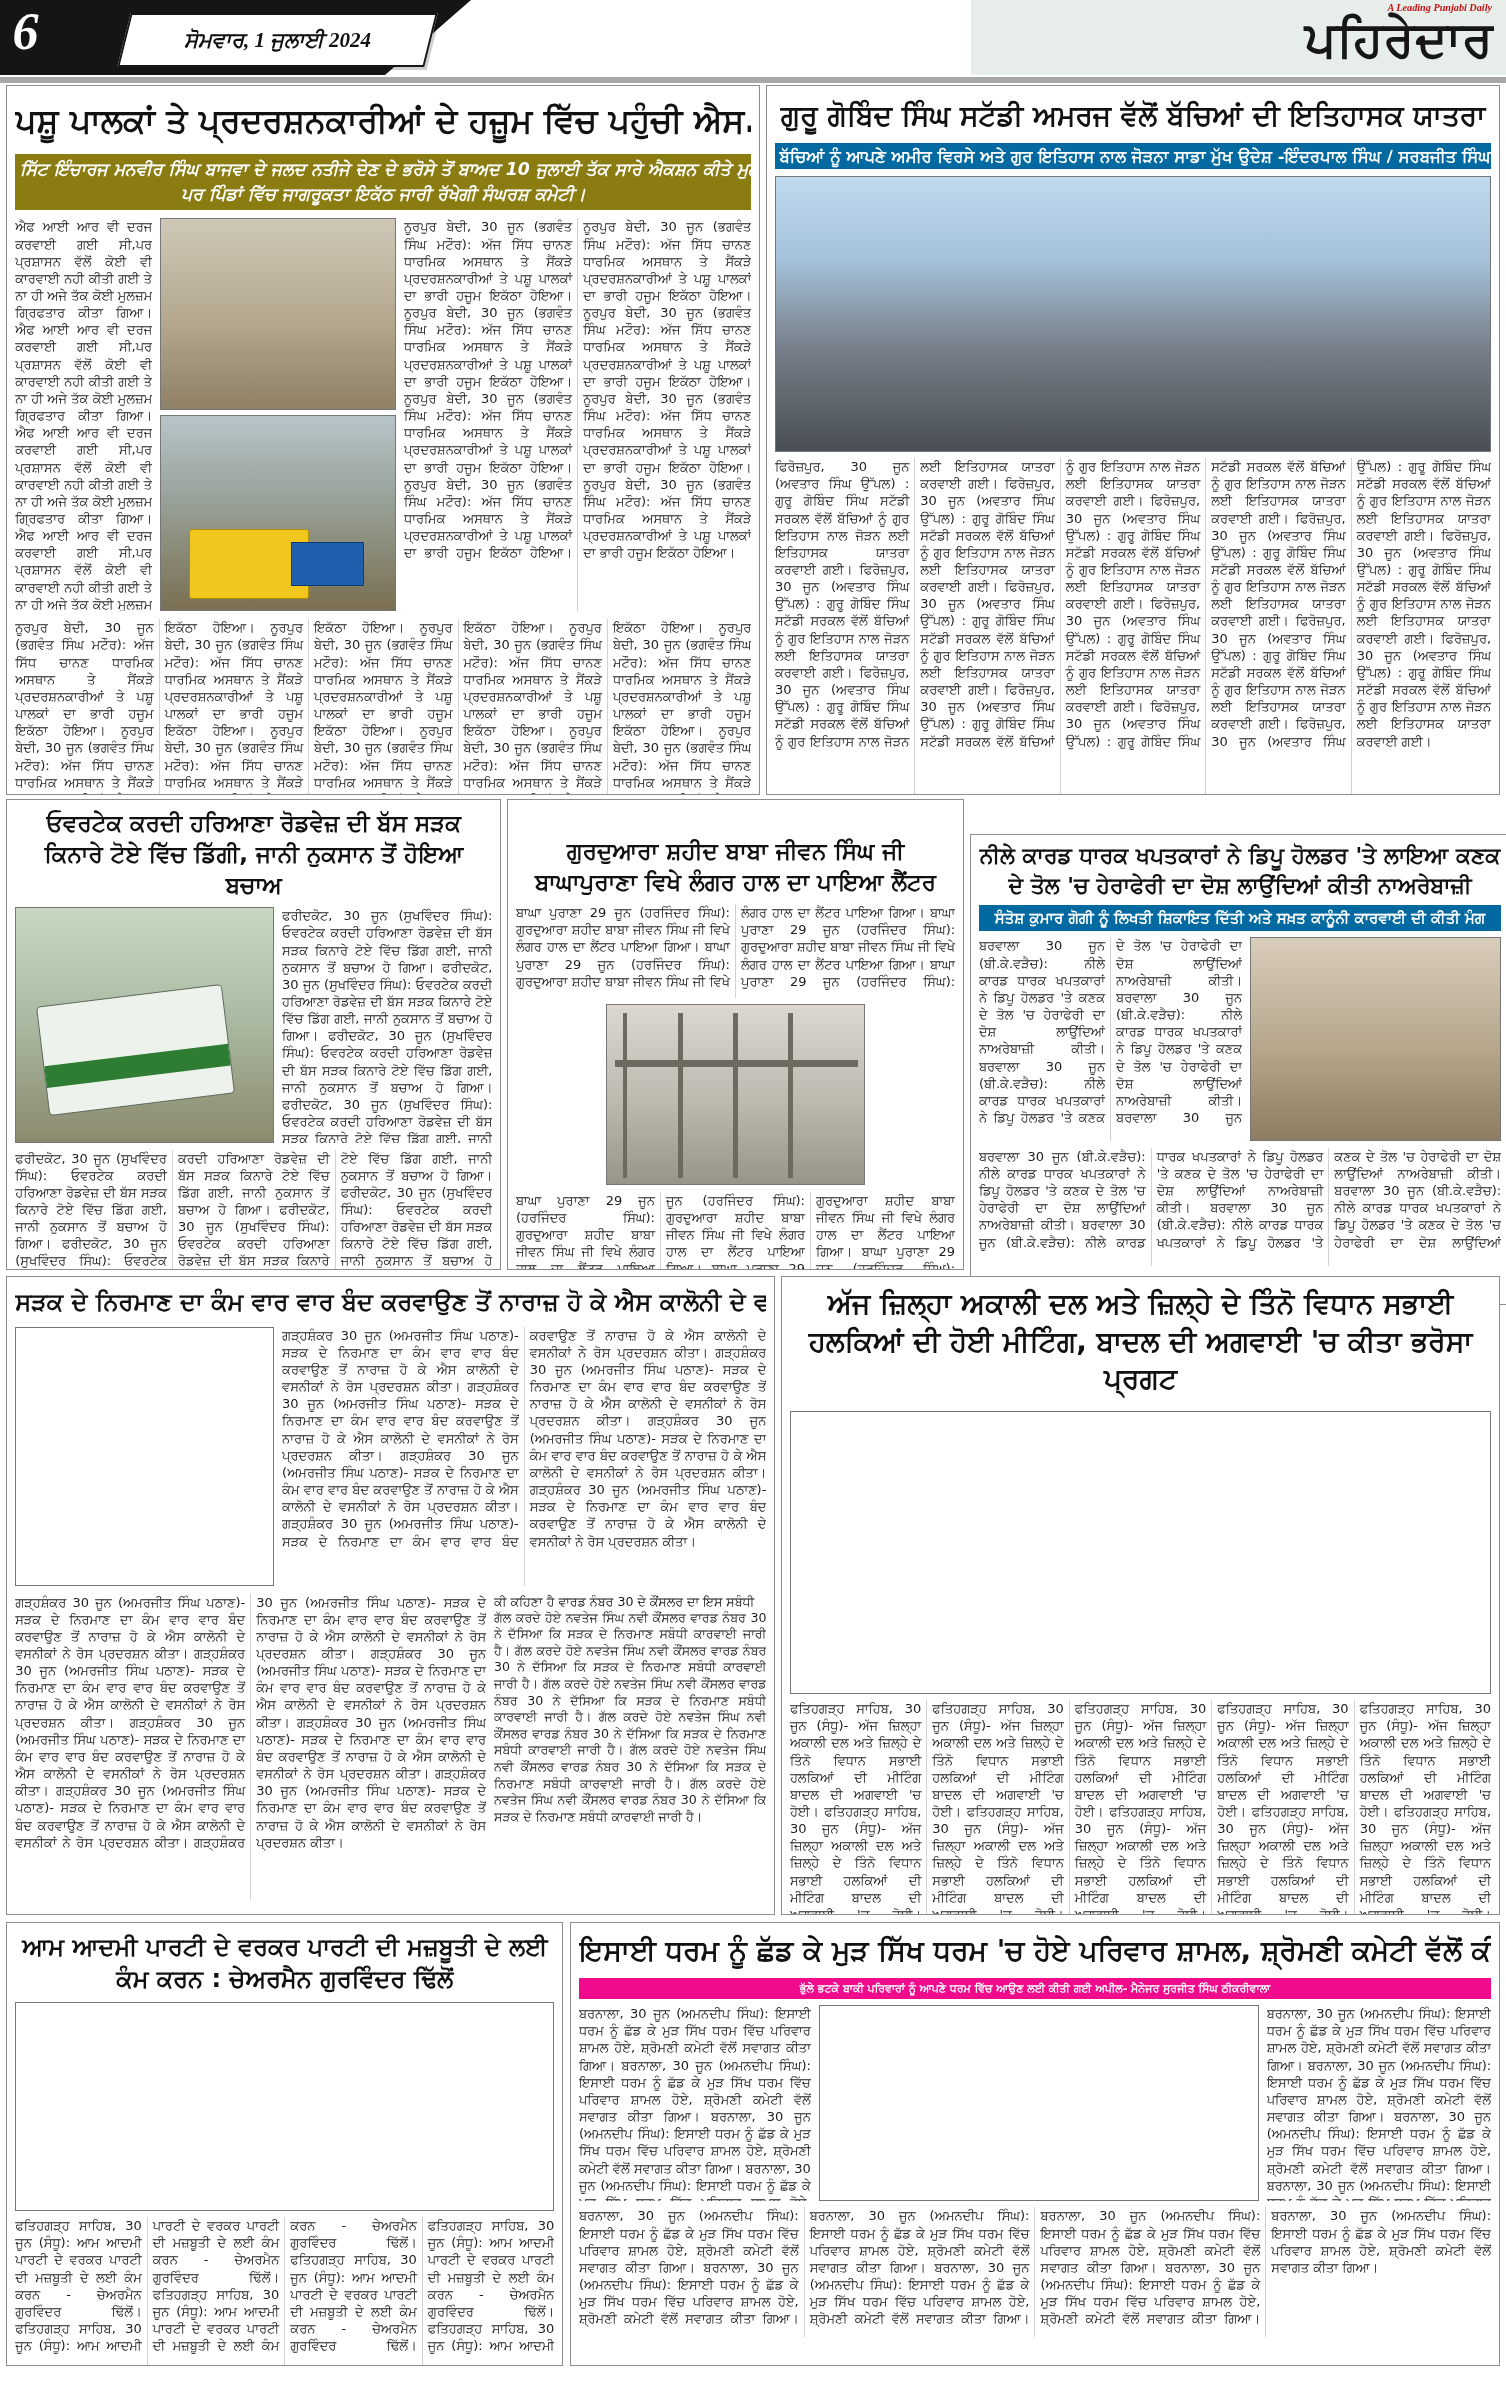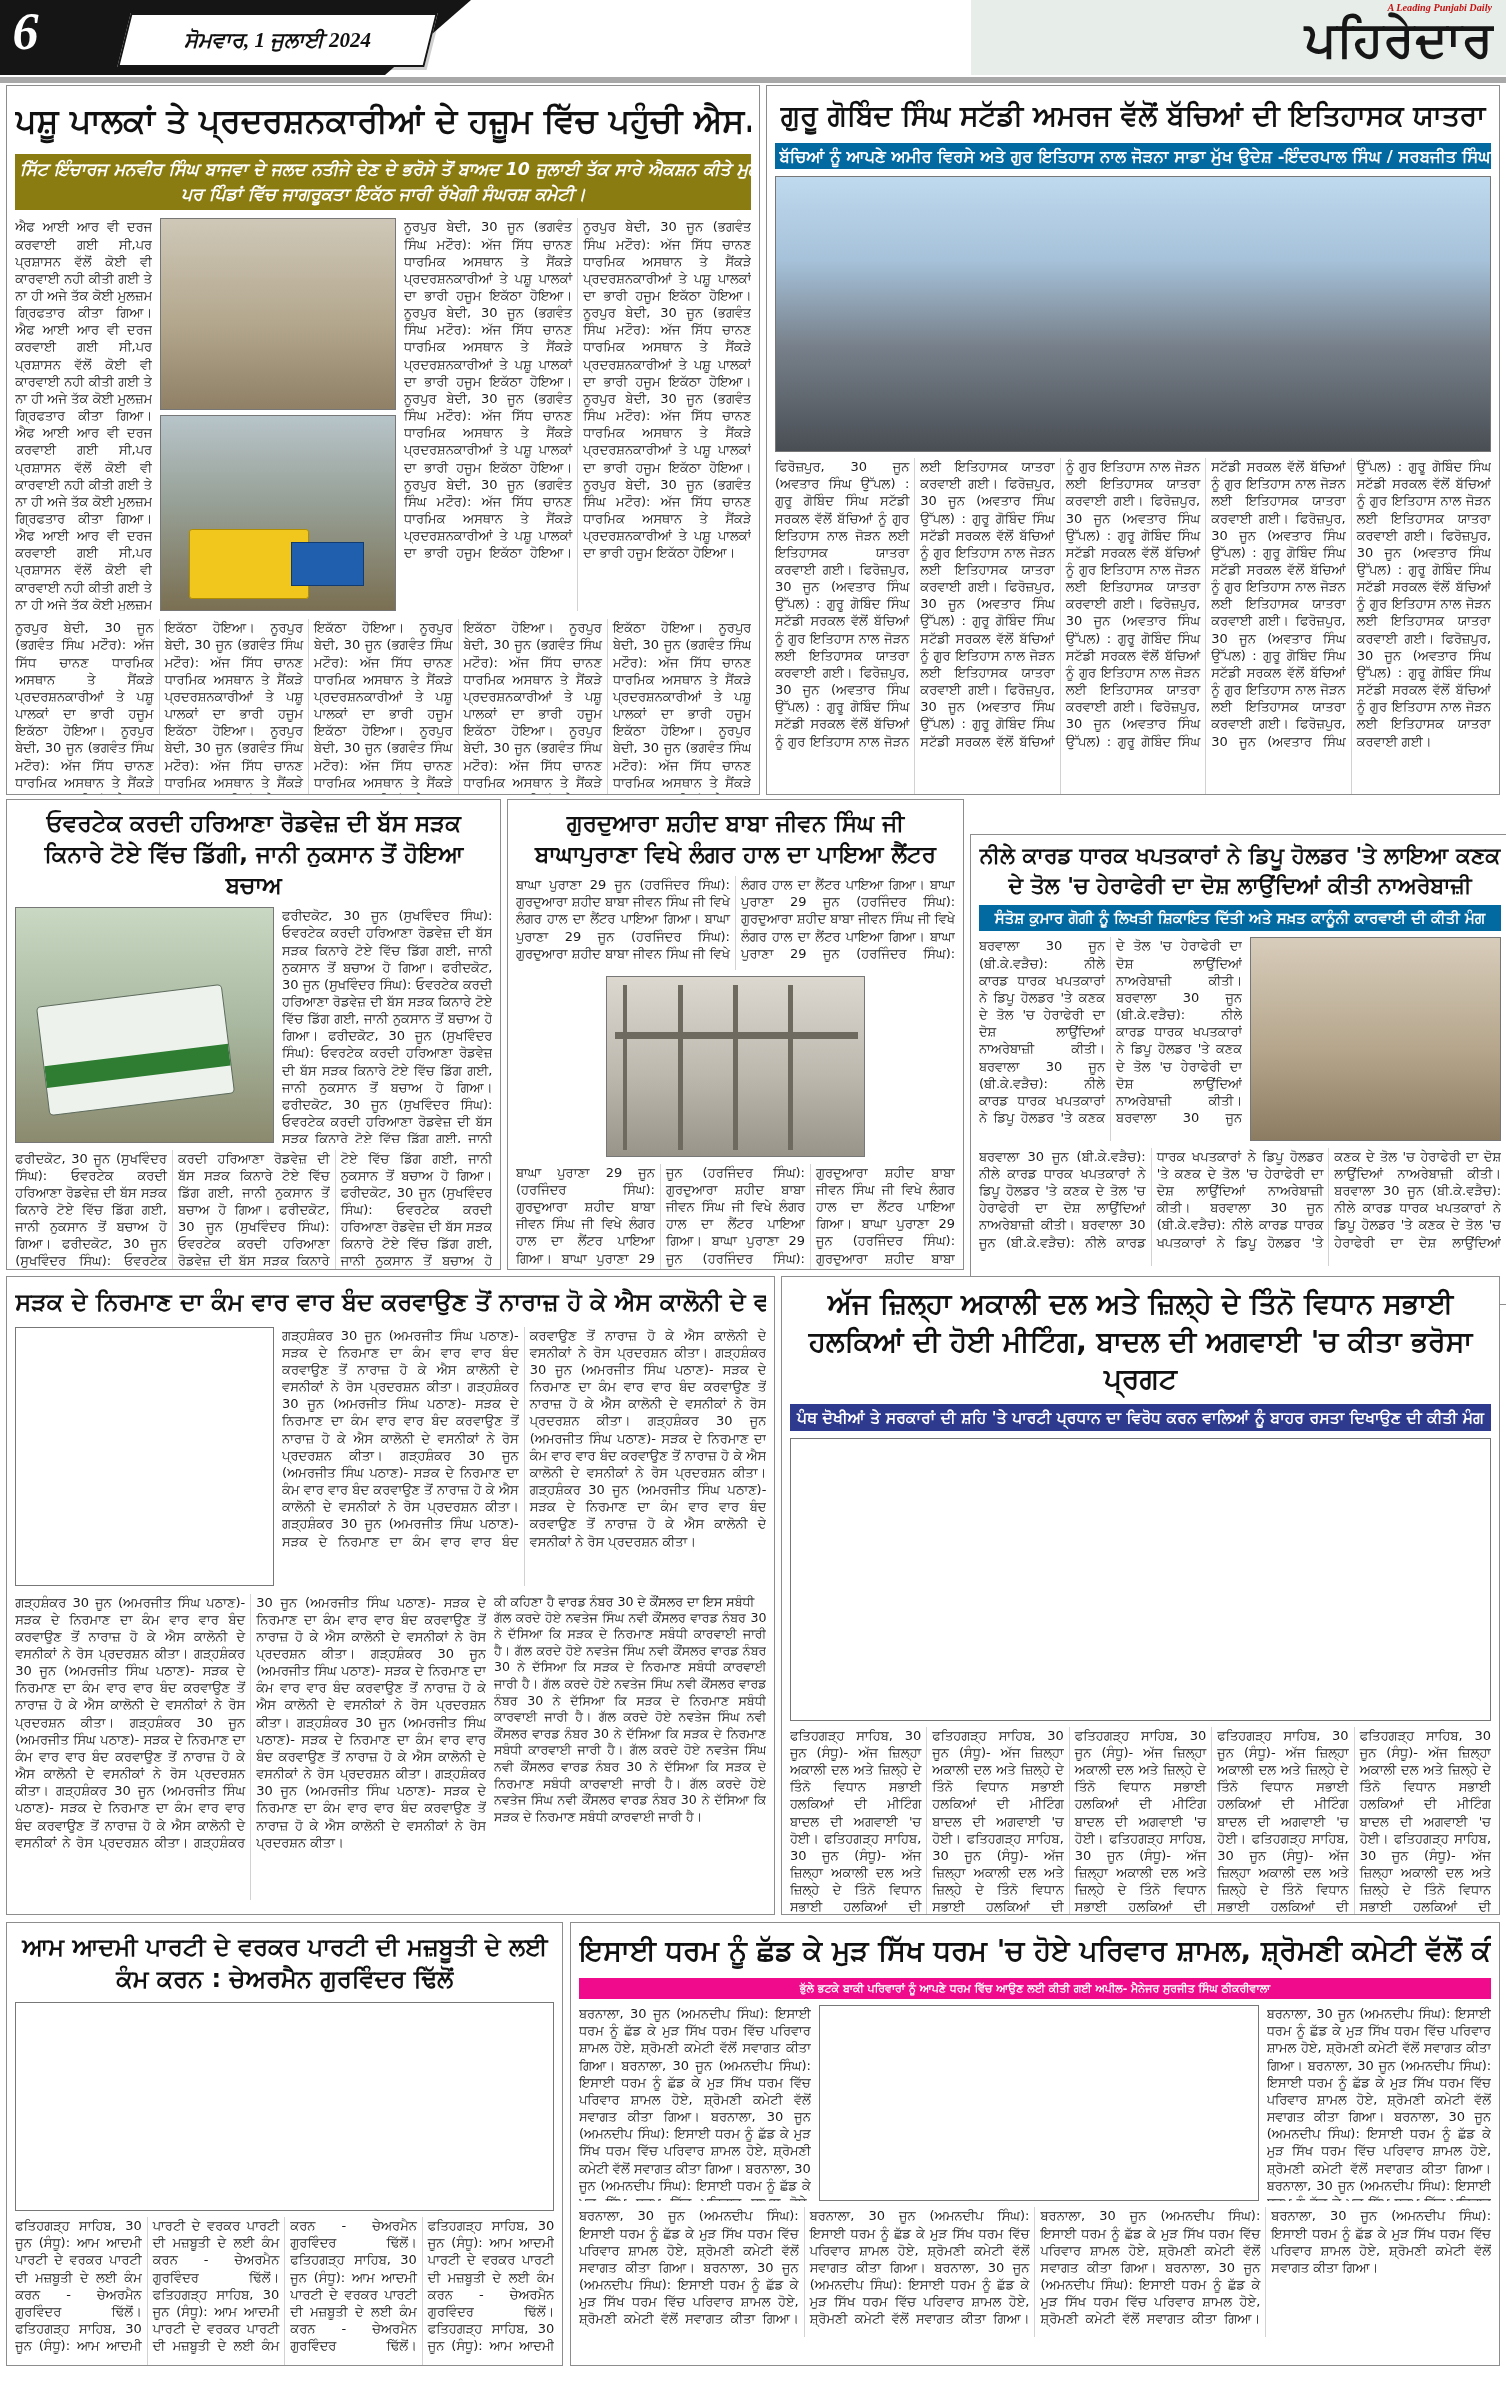--- a/index.html
+++ b/index.html
@@ -113,21 +113,21 @@
         <div class="busbody">
             <div class="busstripe"></div>
           </div>
       </div>
       <div class="body-t" style="flex:1;height:236px;">ਫਰੀਦਕੋਟ, 30 ਜੂਨ (ਸੁਖਵਿੰਦਰ ਸਿੰਘ): ਓਵਰਟੇਕ ਕਰਦੀ ਹਰਿਆਣਾ ਰੋਡਵੇਜ਼ ਦੀ ਬੱਸ ਸੜਕ ਕਿਨਾਰੇ ਟੋਏ ਵਿੱਚ ਡਿੱਗ ਗਈ, ਜਾਨੀ ਨੁਕਸਾਨ ਤੋਂ ਬਚਾਅ ਹੋ ਗਿਆ। ਫਰੀਦਕੋਟ, 30 ਜੂਨ (ਸੁਖਵਿੰਦਰ ਸਿੰਘ): ਓਵਰਟੇਕ ਕਰਦੀ ਹਰਿਆਣਾ ਰੋਡਵੇਜ਼ ਦੀ ਬੱਸ ਸੜਕ ਕਿਨਾਰੇ ਟੋਏ ਵਿੱਚ ਡਿੱਗ ਗਈ, ਜਾਨੀ ਨੁਕਸਾਨ ਤੋਂ ਬਚਾਅ ਹੋ ਗਿਆ। ਫਰੀਦਕੋਟ, 30 ਜੂਨ (ਸੁਖਵਿੰਦਰ ਸਿੰਘ): ਓਵਰਟੇਕ ਕਰਦੀ ਹਰਿਆਣਾ ਰੋਡਵੇਜ਼ ਦੀ ਬੱਸ ਸੜਕ ਕਿਨਾਰੇ ਟੋਏ ਵਿੱਚ ਡਿੱਗ ਗਈ, ਜਾਨੀ ਨੁਕਸਾਨ ਤੋਂ ਬਚਾਅ ਹੋ ਗਿਆ। ਫਰੀਦਕੋਟ, 30 ਜੂਨ (ਸੁਖਵਿੰਦਰ ਸਿੰਘ): ਓਵਰਟੇਕ ਕਰਦੀ ਹਰਿਆਣਾ ਰੋਡਵੇਜ਼ ਦੀ ਬੱਸ ਸੜਕ ਕਿਨਾਰੇ ਟੋਏ ਵਿੱਚ ਡਿੱਗ ਗਈ, ਜਾਨੀ ਨੁਕਸਾਨ ਤੋਂ ਬਚਾਅ ਹੋ ਗਿਆ। ਫਰੀਦਕੋਟ, 30 ਜੂਨ (ਸੁਖਵਿੰਦਰ ਸਿੰਘ): ਓਵਰਟੇਕ ਕਰਦੀ ਹਰਿਆਣਾ ਰੋਡਵੇਜ਼ ਦੀ ਬੱਸ ਸੜਕ ਕਿਨਾਰੇ ਟੋਏ ਵਿੱਚ ਡਿੱਗ ਗਈ, ਜਾਨੀ ਨੁਕਸਾਨ ਤੋਂ ਬਚਾਅ ਹੋ ਗਿਆ।</div>
     </div>
     <div class="body-t cols3" style="margin-top:6.3px;height:133px;">ਫਰੀਦਕੋਟ, 30 ਜੂਨ (ਸੁਖਵਿੰਦਰ ਸਿੰਘ): ਓਵਰਟੇਕ ਕਰਦੀ ਹਰਿਆਣਾ ਰੋਡਵੇਜ਼ ਦੀ ਬੱਸ ਸੜਕ ਕਿਨਾਰੇ ਟੋਏ ਵਿੱਚ ਡਿੱਗ ਗਈ, ਜਾਨੀ ਨੁਕਸਾਨ ਤੋਂ ਬਚਾਅ ਹੋ ਗਿਆ। ਫਰੀਦਕੋਟ, 30 ਜੂਨ (ਸੁਖਵਿੰਦਰ ਸਿੰਘ): ਓਵਰਟੇਕ ਕਰਦੀ ਹਰਿਆਣਾ ਰੋਡਵੇਜ਼ ਦੀ ਬੱਸ ਸੜਕ ਕਿਨਾਰੇ ਟੋਏ ਵਿੱਚ ਡਿੱਗ ਗਈ, ਜਾਨੀ ਨੁਕਸਾਨ ਤੋਂ ਬਚਾਅ ਹੋ ਗਿਆ। ਫਰੀਦਕੋਟ, 30 ਜੂਨ (ਸੁਖਵਿੰਦਰ ਸਿੰਘ): ਓਵਰਟੇਕ ਕਰਦੀ ਹਰਿਆਣਾ ਰੋਡਵੇਜ਼ ਦੀ ਬੱਸ ਸੜਕ ਕਿਨਾਰੇ ਟੋਏ ਵਿੱਚ ਡਿੱਗ ਗਈ, ਜਾਨੀ ਨੁਕਸਾਨ ਤੋਂ ਬਚਾਅ ਹੋ ਗਿਆ। ਫਰੀਦਕੋਟ, 30 ਜੂਨ (ਸੁਖਵਿੰਦਰ ਸਿੰਘ): ਓਵਰਟੇਕ ਕਰਦੀ ਹਰਿਆਣਾ ਰੋਡਵੇਜ਼ ਦੀ ਬੱਸ ਸੜਕ ਕਿਨਾਰੇ ਟੋਏ ਵਿੱਚ ਡਿੱਗ ਗਈ, ਜਾਨੀ ਨੁਕਸਾਨ ਤੋਂ ਬਚਾਅ ਹੋ ਗਿਆ। ਫਰੀਦਕੋਟ, 30 ਜੂਨ (ਸੁਖਵਿੰਦਰ ਸਿੰਘ): ਓਵਰਟੇਕ ਕਰਦੀ ਹਰਿਆਣਾ ਰੋਡਵੇਜ਼ ਦੀ ਬੱਸ ਸੜਕ ਕਿਨਾਰੇ ਟੋਏ ਵਿੱਚ ਡਿੱਗ ਗਈ, ਜਾਨੀ ਨੁਕਸਾਨ ਤੋਂ ਬਚਾਅ ਹੋ ਗਿਆ।</div>
   </div>
 
   <div class="art" style="left:507px;top:799px;width:457px;height:471px;">
-    <div class="hl" style="font-size:23px;padding:3.1px 0 6.3px;">ਗੁਰਦੁਆਰਾ ਸ਼ਹੀਦ ਬਾਬਾ ਜੀਵਨ ਸਿੰਘ ਜੀ ਬਾਘਾਪੁਰਾਣਾ ਵਿਖੇ ਲੰਗਰ ਹਾਲ ਦਾ ਪਾਇਆ ਲੈਂਟਰ</div>
+    <div class="hl" style="font-size:23px;padding:3.1px 0 6.3px;margin-top:28px;">ਗੁਰਦੁਆਰਾ ਸ਼ਹੀਦ ਬਾਬਾ ਜੀਵਨ ਸਿੰਘ ਜੀ ਬਾਘਾਪੁਰਾਣਾ ਵਿਖੇ ਲੰਗਰ ਹਾਲ ਦਾ ਪਾਇਆ ਲੈਂਟਰ</div>
     <div class="body-t cols2" style="height:94px;">ਬਾਘਾ ਪੁਰਾਣਾ 29 ਜੂਨ (ਹਰਜਿੰਦਰ ਸਿੰਘ): ਗੁਰਦੁਆਰਾ ਸ਼ਹੀਦ ਬਾਬਾ ਜੀਵਨ ਸਿੰਘ ਜੀ ਵਿਖੇ ਲੰਗਰ ਹਾਲ ਦਾ ਲੈਂਟਰ ਪਾਇਆ ਗਿਆ। ਬਾਘਾ ਪੁਰਾਣਾ 29 ਜੂਨ (ਹਰਜਿੰਦਰ ਸਿੰਘ): ਗੁਰਦੁਆਰਾ ਸ਼ਹੀਦ ਬਾਬਾ ਜੀਵਨ ਸਿੰਘ ਜੀ ਵਿਖੇ ਲੰਗਰ ਹਾਲ ਦਾ ਲੈਂਟਰ ਪਾਇਆ ਗਿਆ। ਬਾਘਾ ਪੁਰਾਣਾ 29 ਜੂਨ (ਹਰਜਿੰਦਰ ਸਿੰਘ): ਗੁਰਦੁਆਰਾ ਸ਼ਹੀਦ ਬਾਬਾ ਜੀਵਨ ਸਿੰਘ ਜੀ ਵਿਖੇ ਲੰਗਰ ਹਾਲ ਦਾ ਲੈਂਟਰ ਪਾਇਆ ਗਿਆ। ਬਾਘਾ ਪੁਰਾਣਾ 29 ਜੂਨ (ਹਰਜਿੰਦਰ ਸਿੰਘ): ਗੁਰਦੁਆਰਾ ਸ਼ਹੀਦ ਬਾਬਾ ਜੀਵਨ ਸਿੰਘ ਜੀ ਵਿਖੇ ਲੰਗਰ ਹਾਲ ਦਾ ਲੈਂਟਰ ਪਾਇਆ ਗਿਆ।</div>
     <div class="photo ph-construction" style="width:259px;height:181px;margin:6.3px auto;">
       <div class="beam" style="left:15.7px;top:7.9px;width:4.7px;height:165px;"></div>
       <div class="beam" style="left:71px;top:7.9px;width:4.7px;height:165px;"></div>
       <div class="beam" style="left:126px;top:7.9px;width:4.7px;height:165px;"></div>
       <div class="beam" style="left:181px;top:7.9px;width:4.7px;height:165px;"></div>
       <div class="beam" style="left:7.9px;top:55px;width:243px;height:6.3px;"></div>
     </div>
     <div class="body-t cols3" style="height:118px;">ਬਾਘਾ ਪੁਰਾਣਾ 29 ਜੂਨ (ਹਰਜਿੰਦਰ ਸਿੰਘ): ਗੁਰਦੁਆਰਾ ਸ਼ਹੀਦ ਬਾਬਾ ਜੀਵਨ ਸਿੰਘ ਜੀ ਵਿਖੇ ਲੰਗਰ ਹਾਲ ਦਾ ਲੈਂਟਰ ਪਾਇਆ ਗਿਆ। ਬਾਘਾ ਪੁਰਾਣਾ 29 ਜੂਨ (ਹਰਜਿੰਦਰ ਸਿੰਘ): ਗੁਰਦੁਆਰਾ ਸ਼ਹੀਦ ਬਾਬਾ ਜੀਵਨ ਸਿੰਘ ਜੀ ਵਿਖੇ ਲੰਗਰ ਹਾਲ ਦਾ ਲੈਂਟਰ ਪਾਇਆ ਗਿਆ। ਬਾਘਾ ਪੁਰਾਣਾ 29 ਜੂਨ (ਹਰਜਿੰਦਰ ਸਿੰਘ): ਗੁਰਦੁਆਰਾ ਸ਼ਹੀਦ ਬਾਬਾ ਜੀਵਨ ਸਿੰਘ ਜੀ ਵਿਖੇ ਲੰਗਰ ਹਾਲ ਦਾ ਲੈਂਟਰ ਪਾਇਆ ਗਿਆ। ਬਾਘਾ ਪੁਰਾਣਾ 29 ਜੂਨ (ਹਰਜਿੰਦਰ ਸਿੰਘ): ਗੁਰਦੁਆਰਾ ਸ਼ਹੀਦ ਬਾਬਾ ਜੀਵਨ ਸਿੰਘ ਜੀ ਵਿਖੇ ਲੰਗਰ ਹਾਲ ਦਾ ਲੈਂਟਰ ਪਾਇਆ ਗਿਆ। ਬਾਘਾ ਪੁਰਾਣਾ 29 ਜੂਨ (ਹਰਜਿੰਦਰ ਸਿੰਘ): ਗੁਰਦੁਆਰਾ ਸ਼ਹੀਦ ਬਾਬਾ ਜੀਵਨ ਸਿੰਘ ਜੀ ਵਿਖੇ ਲੰਗਰ ਹਾਲ ਦਾ ਲੈਂਟਰ ਪਾਇਆ ਗਿਆ।</div>
   </div>
@@ -152,21 +152,20 @@
       <div class="body-t cols2" style="width:471px;height:306px;">ਗੜ੍ਹਸ਼ੰਕਰ 30 ਜੂਨ (ਅਮਰਜੀਤ ਸਿੰਘ ਪਠਾਣ)- ਸੜਕ ਦੇ ਨਿਰਮਾਣ ਦਾ ਕੰਮ ਵਾਰ ਵਾਰ ਬੰਦ ਕਰਵਾਉਣ ਤੋਂ ਨਾਰਾਜ਼ ਹੋ ਕੇ ਐਸ ਕਾਲੋਨੀ ਦੇ ਵਸਨੀਕਾਂ ਨੇ ਰੋਸ ਪ੍ਰਦਰਸ਼ਨ ਕੀਤਾ। ਗੜ੍ਹਸ਼ੰਕਰ 30 ਜੂਨ (ਅਮਰਜੀਤ ਸਿੰਘ ਪਠਾਣ)- ਸੜਕ ਦੇ ਨਿਰਮਾਣ ਦਾ ਕੰਮ ਵਾਰ ਵਾਰ ਬੰਦ ਕਰਵਾਉਣ ਤੋਂ ਨਾਰਾਜ਼ ਹੋ ਕੇ ਐਸ ਕਾਲੋਨੀ ਦੇ ਵਸਨੀਕਾਂ ਨੇ ਰੋਸ ਪ੍ਰਦਰਸ਼ਨ ਕੀਤਾ। ਗੜ੍ਹਸ਼ੰਕਰ 30 ਜੂਨ (ਅਮਰਜੀਤ ਸਿੰਘ ਪਠਾਣ)- ਸੜਕ ਦੇ ਨਿਰਮਾਣ ਦਾ ਕੰਮ ਵਾਰ ਵਾਰ ਬੰਦ ਕਰਵਾਉਣ ਤੋਂ ਨਾਰਾਜ਼ ਹੋ ਕੇ ਐਸ ਕਾਲੋਨੀ ਦੇ ਵਸਨੀਕਾਂ ਨੇ ਰੋਸ ਪ੍ਰਦਰਸ਼ਨ ਕੀਤਾ। ਗੜ੍ਹਸ਼ੰਕਰ 30 ਜੂਨ (ਅਮਰਜੀਤ ਸਿੰਘ ਪਠਾਣ)- ਸੜਕ ਦੇ ਨਿਰਮਾਣ ਦਾ ਕੰਮ ਵਾਰ ਵਾਰ ਬੰਦ ਕਰਵਾਉਣ ਤੋਂ ਨਾਰਾਜ਼ ਹੋ ਕੇ ਐਸ ਕਾਲੋਨੀ ਦੇ ਵਸਨੀਕਾਂ ਨੇ ਰੋਸ ਪ੍ਰਦਰਸ਼ਨ ਕੀਤਾ। ਗੜ੍ਹਸ਼ੰਕਰ 30 ਜੂਨ (ਅਮਰਜੀਤ ਸਿੰਘ ਪਠਾਣ)- ਸੜਕ ਦੇ ਨਿਰਮਾਣ ਦਾ ਕੰਮ ਵਾਰ ਵਾਰ ਬੰਦ ਕਰਵਾਉਣ ਤੋਂ ਨਾਰਾਜ਼ ਹੋ ਕੇ ਐਸ ਕਾਲੋਨੀ ਦੇ ਵਸਨੀਕਾਂ ਨੇ ਰੋਸ ਪ੍ਰਦਰਸ਼ਨ ਕੀਤਾ। ਗੜ੍ਹਸ਼ੰਕਰ 30 ਜੂਨ (ਅਮਰਜੀਤ ਸਿੰਘ ਪਠਾਣ)- ਸੜਕ ਦੇ ਨਿਰਮਾਣ ਦਾ ਕੰਮ ਵਾਰ ਵਾਰ ਬੰਦ ਕਰਵਾਉਣ ਤੋਂ ਨਾਰਾਜ਼ ਹੋ ਕੇ ਐਸ ਕਾਲੋਨੀ ਦੇ ਵਸਨੀਕਾਂ ਨੇ ਰੋਸ ਪ੍ਰਦਰਸ਼ਨ ਕੀਤਾ। ਗੜ੍ਹਸ਼ੰਕਰ 30 ਜੂਨ (ਅਮਰਜੀਤ ਸਿੰਘ ਪਠਾਣ)- ਸੜਕ ਦੇ ਨਿਰਮਾਣ ਦਾ ਕੰਮ ਵਾਰ ਵਾਰ ਬੰਦ ਕਰਵਾਉਣ ਤੋਂ ਨਾਰਾਜ਼ ਹੋ ਕੇ ਐਸ ਕਾਲੋਨੀ ਦੇ ਵਸਨੀਕਾਂ ਨੇ ਰੋਸ ਪ੍ਰਦਰਸ਼ਨ ਕੀਤਾ। ਗੜ੍ਹਸ਼ੰਕਰ 30 ਜੂਨ (ਅਮਰਜੀਤ ਸਿੰਘ ਪਠਾਣ)- ਸੜਕ ਦੇ ਨਿਰਮਾਣ ਦਾ ਕੰਮ ਵਾਰ ਵਾਰ ਬੰਦ ਕਰਵਾਉਣ ਤੋਂ ਨਾਰਾਜ਼ ਹੋ ਕੇ ਐਸ ਕਾਲੋਨੀ ਦੇ ਵਸਨੀਕਾਂ ਨੇ ਰੋਸ ਪ੍ਰਦਰਸ਼ਨ ਕੀਤਾ।</div>
       <div class="qbox" style="flex:1;height:306px;">
         <div class="qt">ਕੀ ਕਹਿਣਾ ਹੈ ਵਾਰਡ ਨੰਬਰ 30 ਦੇ ਕੌਂਸਲਰ ਦਾ ਇਸ ਸਬੰਧੀ</div>
         <div class="body-t" style="font-size:12.6px;height:228px;">ਗੱਲ ਕਰਦੇ ਹੋਏ ਨਵਤੇਜ ਸਿੰਘ ਨਵੀ ਕੌਂਸਲਰ ਵਾਰਡ ਨੰਬਰ 30 ਨੇ ਦੱਸਿਆ ਕਿ ਸੜਕ ਦੇ ਨਿਰਮਾਣ ਸਬੰਧੀ ਕਾਰਵਾਈ ਜਾਰੀ ਹੈ। ਗੱਲ ਕਰਦੇ ਹੋਏ ਨਵਤੇਜ ਸਿੰਘ ਨਵੀ ਕੌਂਸਲਰ ਵਾਰਡ ਨੰਬਰ 30 ਨੇ ਦੱਸਿਆ ਕਿ ਸੜਕ ਦੇ ਨਿਰਮਾਣ ਸਬੰਧੀ ਕਾਰਵਾਈ ਜਾਰੀ ਹੈ। ਗੱਲ ਕਰਦੇ ਹੋਏ ਨਵਤੇਜ ਸਿੰਘ ਨਵੀ ਕੌਂਸਲਰ ਵਾਰਡ ਨੰਬਰ 30 ਨੇ ਦੱਸਿਆ ਕਿ ਸੜਕ ਦੇ ਨਿਰਮਾਣ ਸਬੰਧੀ ਕਾਰਵਾਈ ਜਾਰੀ ਹੈ। ਗੱਲ ਕਰਦੇ ਹੋਏ ਨਵਤੇਜ ਸਿੰਘ ਨਵੀ ਕੌਂਸਲਰ ਵਾਰਡ ਨੰਬਰ 30 ਨੇ ਦੱਸਿਆ ਕਿ ਸੜਕ ਦੇ ਨਿਰਮਾਣ ਸਬੰਧੀ ਕਾਰਵਾਈ ਜਾਰੀ ਹੈ। ਗੱਲ ਕਰਦੇ ਹੋਏ ਨਵਤੇਜ ਸਿੰਘ ਨਵੀ ਕੌਂਸਲਰ ਵਾਰਡ ਨੰਬਰ 30 ਨੇ ਦੱਸਿਆ ਕਿ ਸੜਕ ਦੇ ਨਿਰਮਾਣ ਸਬੰਧੀ ਕਾਰਵਾਈ ਜਾਰੀ ਹੈ। ਗੱਲ ਕਰਦੇ ਹੋਏ ਨਵਤੇਜ ਸਿੰਘ ਨਵੀ ਕੌਂਸਲਰ ਵਾਰਡ ਨੰਬਰ 30 ਨੇ ਦੱਸਿਆ ਕਿ ਸੜਕ ਦੇ ਨਿਰਮਾਣ ਸਬੰਧੀ ਕਾਰਵਾਈ ਜਾਰੀ ਹੈ।</div>
       </div>
     </div>
   </div>
 
   <div class="art" style="left:781px;top:1276px;width:719px;height:639px;">
     <div class="hl" style="font-size:28px;padding:3.1px 7.9px 6.3px;">ਅੱਜ ਜ਼ਿਲ੍ਹਾ ਅਕਾਲੀ ਦਲ ਅਤੇ ਜ਼ਿਲ੍ਹੇ ਦੇ ਤਿੰਨੋ ਵਿਧਾਨ ਸਭਾਈ ਹਲਕਿਆਂ ਦੀ ਹੋਈ ਮੀਟਿੰਗ, ਬਾਦਲ ਦੀ ਅਗਵਾਈ 'ਚ ਕੀਤਾ ਭਰੋਸਾ ਪ੍ਰਗਟ</div>
-    <div class="band blue" style="font-size:15.7px;">ਪੰਥ ਦੋਖੀਆਂ ਤੇ ਸਰਕਾਰਾਂ ਦੀ ਸ਼ਹਿ 'ਤੇ ਪਾਰਟੀ ਪ੍ਰਧਾਨ ਦਾ ਵਿਰੋਧ ਕਰਨ ਵਾਲਿਆਂ ਨੂੰ ਬਾਹਰ ਰਸਤਾ ਦਿਖਾਉਣ ਦੀ ਕੀਤੀ ਮੰਗ</div>
     <div class="photo ph-meeting" style="width:100%;height:283px;margin:6.3px 0;"></div>
     <div class="body-t cols5" style="height:228px;">ਫਤਿਹਗੜ੍ਹ ਸਾਹਿਬ, 30 ਜੂਨ (ਸੰਧੂ)- ਅੱਜ ਜ਼ਿਲ੍ਹਾ ਅਕਾਲੀ ਦਲ ਅਤੇ ਜ਼ਿਲ੍ਹੇ ਦੇ ਤਿੰਨੋ ਵਿਧਾਨ ਸਭਾਈ ਹਲਕਿਆਂ ਦੀ ਮੀਟਿੰਗ ਬਾਦਲ ਦੀ ਅਗਵਾਈ 'ਚ ਹੋਈ। ਫਤਿਹਗੜ੍ਹ ਸਾਹਿਬ, 30 ਜੂਨ (ਸੰਧੂ)- ਅੱਜ ਜ਼ਿਲ੍ਹਾ ਅਕਾਲੀ ਦਲ ਅਤੇ ਜ਼ਿਲ੍ਹੇ ਦੇ ਤਿੰਨੋ ਵਿਧਾਨ ਸਭਾਈ ਹਲਕਿਆਂ ਦੀ ਮੀਟਿੰਗ ਬਾਦਲ ਦੀ ਅਗਵਾਈ 'ਚ ਹੋਈ। ਫਤਿਹਗੜ੍ਹ ਸਾਹਿਬ, 30 ਜੂਨ (ਸੰਧੂ)- ਅੱਜ ਜ਼ਿਲ੍ਹਾ ਅਕਾਲੀ ਦਲ ਅਤੇ ਜ਼ਿਲ੍ਹੇ ਦੇ ਤਿੰਨੋ ਵਿਧਾਨ ਸਭਾਈ ਹਲਕਿਆਂ ਦੀ ਮੀਟਿੰਗ ਬਾਦਲ ਦੀ ਅਗਵਾਈ 'ਚ ਹੋਈ। ਫਤਿਹਗੜ੍ਹ ਸਾਹਿਬ, 30 ਜੂਨ (ਸੰਧੂ)- ਅੱਜ ਜ਼ਿਲ੍ਹਾ ਅਕਾਲੀ ਦਲ ਅਤੇ ਜ਼ਿਲ੍ਹੇ ਦੇ ਤਿੰਨੋ ਵਿਧਾਨ ਸਭਾਈ ਹਲਕਿਆਂ ਦੀ ਮੀਟਿੰਗ ਬਾਦਲ ਦੀ ਅਗਵਾਈ 'ਚ ਹੋਈ। ਫਤਿਹਗੜ੍ਹ ਸਾਹਿਬ, 30 ਜੂਨ (ਸੰਧੂ)- ਅੱਜ ਜ਼ਿਲ੍ਹਾ ਅਕਾਲੀ ਦਲ ਅਤੇ ਜ਼ਿਲ੍ਹੇ ਦੇ ਤਿੰਨੋ ਵਿਧਾਨ ਸਭਾਈ ਹਲਕਿਆਂ ਦੀ ਮੀਟਿੰਗ ਬਾਦਲ ਦੀ ਅਗਵਾਈ 'ਚ ਹੋਈ। ਫਤਿਹਗੜ੍ਹ ਸਾਹਿਬ, 30 ਜੂਨ (ਸੰਧੂ)- ਅੱਜ ਜ਼ਿਲ੍ਹਾ ਅਕਾਲੀ ਦਲ ਅਤੇ ਜ਼ਿਲ੍ਹੇ ਦੇ ਤਿੰਨੋ ਵਿਧਾਨ ਸਭਾਈ ਹਲਕਿਆਂ ਦੀ ਮੀਟਿੰਗ ਬਾਦਲ ਦੀ ਅਗਵਾਈ 'ਚ ਹੋਈ। ਫਤਿਹਗੜ੍ਹ ਸਾਹਿਬ, 30 ਜੂਨ (ਸੰਧੂ)- ਅੱਜ ਜ਼ਿਲ੍ਹਾ ਅਕਾਲੀ ਦਲ ਅਤੇ ਜ਼ਿਲ੍ਹੇ ਦੇ ਤਿੰਨੋ ਵਿਧਾਨ ਸਭਾਈ ਹਲਕਿਆਂ ਦੀ ਮੀਟਿੰਗ ਬਾਦਲ ਦੀ ਅਗਵਾਈ 'ਚ ਹੋਈ। ਫਤਿਹਗੜ੍ਹ ਸਾਹਿਬ, 30 ਜੂਨ (ਸੰਧੂ)- ਅੱਜ ਜ਼ਿਲ੍ਹਾ ਅਕਾਲੀ ਦਲ ਅਤੇ ਜ਼ਿਲ੍ਹੇ ਦੇ ਤਿੰਨੋ ਵਿਧਾਨ ਸਭਾਈ ਹਲਕਿਆਂ ਦੀ ਮੀਟਿੰਗ ਬਾਦਲ ਦੀ ਅਗਵਾਈ 'ਚ ਹੋਈ। ਫਤਿਹਗੜ੍ਹ ਸਾਹਿਬ, 30 ਜੂਨ (ਸੰਧੂ)- ਅੱਜ ਜ਼ਿਲ੍ਹਾ ਅਕਾਲੀ ਦਲ ਅਤੇ ਜ਼ਿਲ੍ਹੇ ਦੇ ਤਿੰਨੋ ਵਿਧਾਨ ਸਭਾਈ ਹਲਕਿਆਂ ਦੀ ਮੀਟਿੰਗ ਬਾਦਲ ਦੀ ਅਗਵਾਈ 'ਚ ਹੋਈ। ਫਤਿਹਗੜ੍ਹ ਸਾਹਿਬ, 30 ਜੂਨ (ਸੰਧੂ)- ਅੱਜ ਜ਼ਿਲ੍ਹਾ ਅਕਾਲੀ ਦਲ ਅਤੇ ਜ਼ਿਲ੍ਹੇ ਦੇ ਤਿੰਨੋ ਵਿਧਾਨ ਸਭਾਈ ਹਲਕਿਆਂ ਦੀ ਮੀਟਿੰਗ ਬਾਦਲ ਦੀ ਅਗਵਾਈ 'ਚ ਹੋਈ। ਫਤਿਹਗੜ੍ਹ ਸਾਹਿਬ, 30 ਜੂਨ (ਸੰਧੂ)- ਅੱਜ ਜ਼ਿਲ੍ਹਾ ਅਕਾਲੀ ਦਲ ਅਤੇ ਜ਼ਿਲ੍ਹੇ ਦੇ ਤਿੰਨੋ ਵਿਧਾਨ ਸਭਾਈ ਹਲਕਿਆਂ ਦੀ ਮੀਟਿੰਗ ਬਾਦਲ ਦੀ ਅਗਵਾਈ 'ਚ ਹੋਈ। ਫਤਿਹਗੜ੍ਹ ਸਾਹਿਬ, 30 ਜੂਨ (ਸੰਧੂ)- ਅੱਜ ਜ਼ਿਲ੍ਹਾ ਅਕਾਲੀ ਦਲ ਅਤੇ ਜ਼ਿਲ੍ਹੇ ਦੇ ਤਿੰਨੋ ਵਿਧਾਨ ਸਭਾਈ ਹਲਕਿਆਂ ਦੀ ਮੀਟਿੰਗ ਬਾਦਲ ਦੀ ਅਗਵਾਈ 'ਚ ਹੋਈ।</div>
   </div>
 
   <div class="art" style="left:6.3px;top:1922px;width:557px;height:444px;">
     <div class="hl" style="font-size:24px;padding:3.1px 0 6.3px;">ਆਮ ਆਦਮੀ ਪਾਰਟੀ ਦੇ ਵਰਕਰ ਪਾਰਟੀ ਦੀ ਮਜ਼ਬੂਤੀ ਦੇ ਲਈ ਕੰਮ ਕਰਨ : ਚੇਅਰਮੈਨ ਗੁਰਵਿੰਦਰ ਢਿੱਲੋਂ</div>
     <div class="photo ph-aap" style="width:100%;height:209px;margin-bottom:6.3px;"></div>
     <div class="body-t cols4" style="height:149px;">ਫਤਿਹਗੜ੍ਹ ਸਾਹਿਬ, 30 ਜੂਨ (ਸੰਧੂ): ਆਮ ਆਦਮੀ ਪਾਰਟੀ ਦੇ ਵਰਕਰ ਪਾਰਟੀ ਦੀ ਮਜ਼ਬੂਤੀ ਦੇ ਲਈ ਕੰਮ ਕਰਨ - ਚੇਅਰਮੈਨ ਗੁਰਵਿੰਦਰ ਢਿੱਲੋਂ। ਫਤਿਹਗੜ੍ਹ ਸਾਹਿਬ, 30 ਜੂਨ (ਸੰਧੂ): ਆਮ ਆਦਮੀ ਪਾਰਟੀ ਦੇ ਵਰਕਰ ਪਾਰਟੀ ਦੀ ਮਜ਼ਬੂਤੀ ਦੇ ਲਈ ਕੰਮ ਕਰਨ - ਚੇਅਰਮੈਨ ਗੁਰਵਿੰਦਰ ਢਿੱਲੋਂ। ਫਤਿਹਗੜ੍ਹ ਸਾਹਿਬ, 30 ਜੂਨ (ਸੰਧੂ): ਆਮ ਆਦਮੀ ਪਾਰਟੀ ਦੇ ਵਰਕਰ ਪਾਰਟੀ ਦੀ ਮਜ਼ਬੂਤੀ ਦੇ ਲਈ ਕੰਮ ਕਰਨ - ਚੇਅਰਮੈਨ ਗੁਰਵਿੰਦਰ ਢਿੱਲੋਂ। ਫਤਿਹਗੜ੍ਹ ਸਾਹਿਬ, 30 ਜੂਨ (ਸੰਧੂ): ਆਮ ਆਦਮੀ ਪਾਰਟੀ ਦੇ ਵਰਕਰ ਪਾਰਟੀ ਦੀ ਮਜ਼ਬੂਤੀ ਦੇ ਲਈ ਕੰਮ ਕਰਨ - ਚੇਅਰਮੈਨ ਗੁਰਵਿੰਦਰ ਢਿੱਲੋਂ। ਫਤਿਹਗੜ੍ਹ ਸਾਹਿਬ, 30 ਜੂਨ (ਸੰਧੂ): ਆਮ ਆਦਮੀ ਪਾਰਟੀ ਦੇ ਵਰਕਰ ਪਾਰਟੀ ਦੀ ਮਜ਼ਬੂਤੀ ਦੇ ਲਈ ਕੰਮ ਕਰਨ - ਚੇਅਰਮੈਨ ਗੁਰਵਿੰਦਰ ਢਿੱਲੋਂ। ਫਤਿਹਗੜ੍ਹ ਸਾਹਿਬ, 30 ਜੂਨ (ਸੰਧੂ): ਆਮ ਆਦਮੀ ਪਾਰਟੀ ਦੇ ਵਰਕਰ ਪਾਰਟੀ ਦੀ ਮਜ਼ਬੂਤੀ ਦੇ ਲਈ ਕੰਮ ਕਰਨ - ਚੇਅਰਮੈਨ ਗੁਰਵਿੰਦਰ ਢਿੱਲੋਂ। ਫਤਿਹਗੜ੍ਹ ਸਾਹਿਬ, 30 ਜੂਨ (ਸੰਧੂ): ਆਮ ਆਦਮੀ ਪਾਰਟੀ ਦੇ ਵਰਕਰ ਪਾਰਟੀ ਦੀ ਮਜ਼ਬੂਤੀ ਦੇ ਲਈ ਕੰਮ ਕਰਨ - ਚੇਅਰਮੈਨ ਗੁਰਵਿੰਦਰ ਢਿੱਲੋਂ। ਫਤਿਹਗੜ੍ਹ ਸਾਹਿਬ, 30 ਜੂਨ (ਸੰਧੂ): ਆਮ ਆਦਮੀ ਪਾਰਟੀ ਦੇ ਵਰਕਰ ਪਾਰਟੀ ਦੀ ਮਜ਼ਬੂਤੀ ਦੇ ਲਈ ਕੰਮ ਕਰਨ - ਚੇਅਰਮੈਨ ਗੁਰਵਿੰਦਰ ਢਿੱਲੋਂ।</div>
   </div>
 

